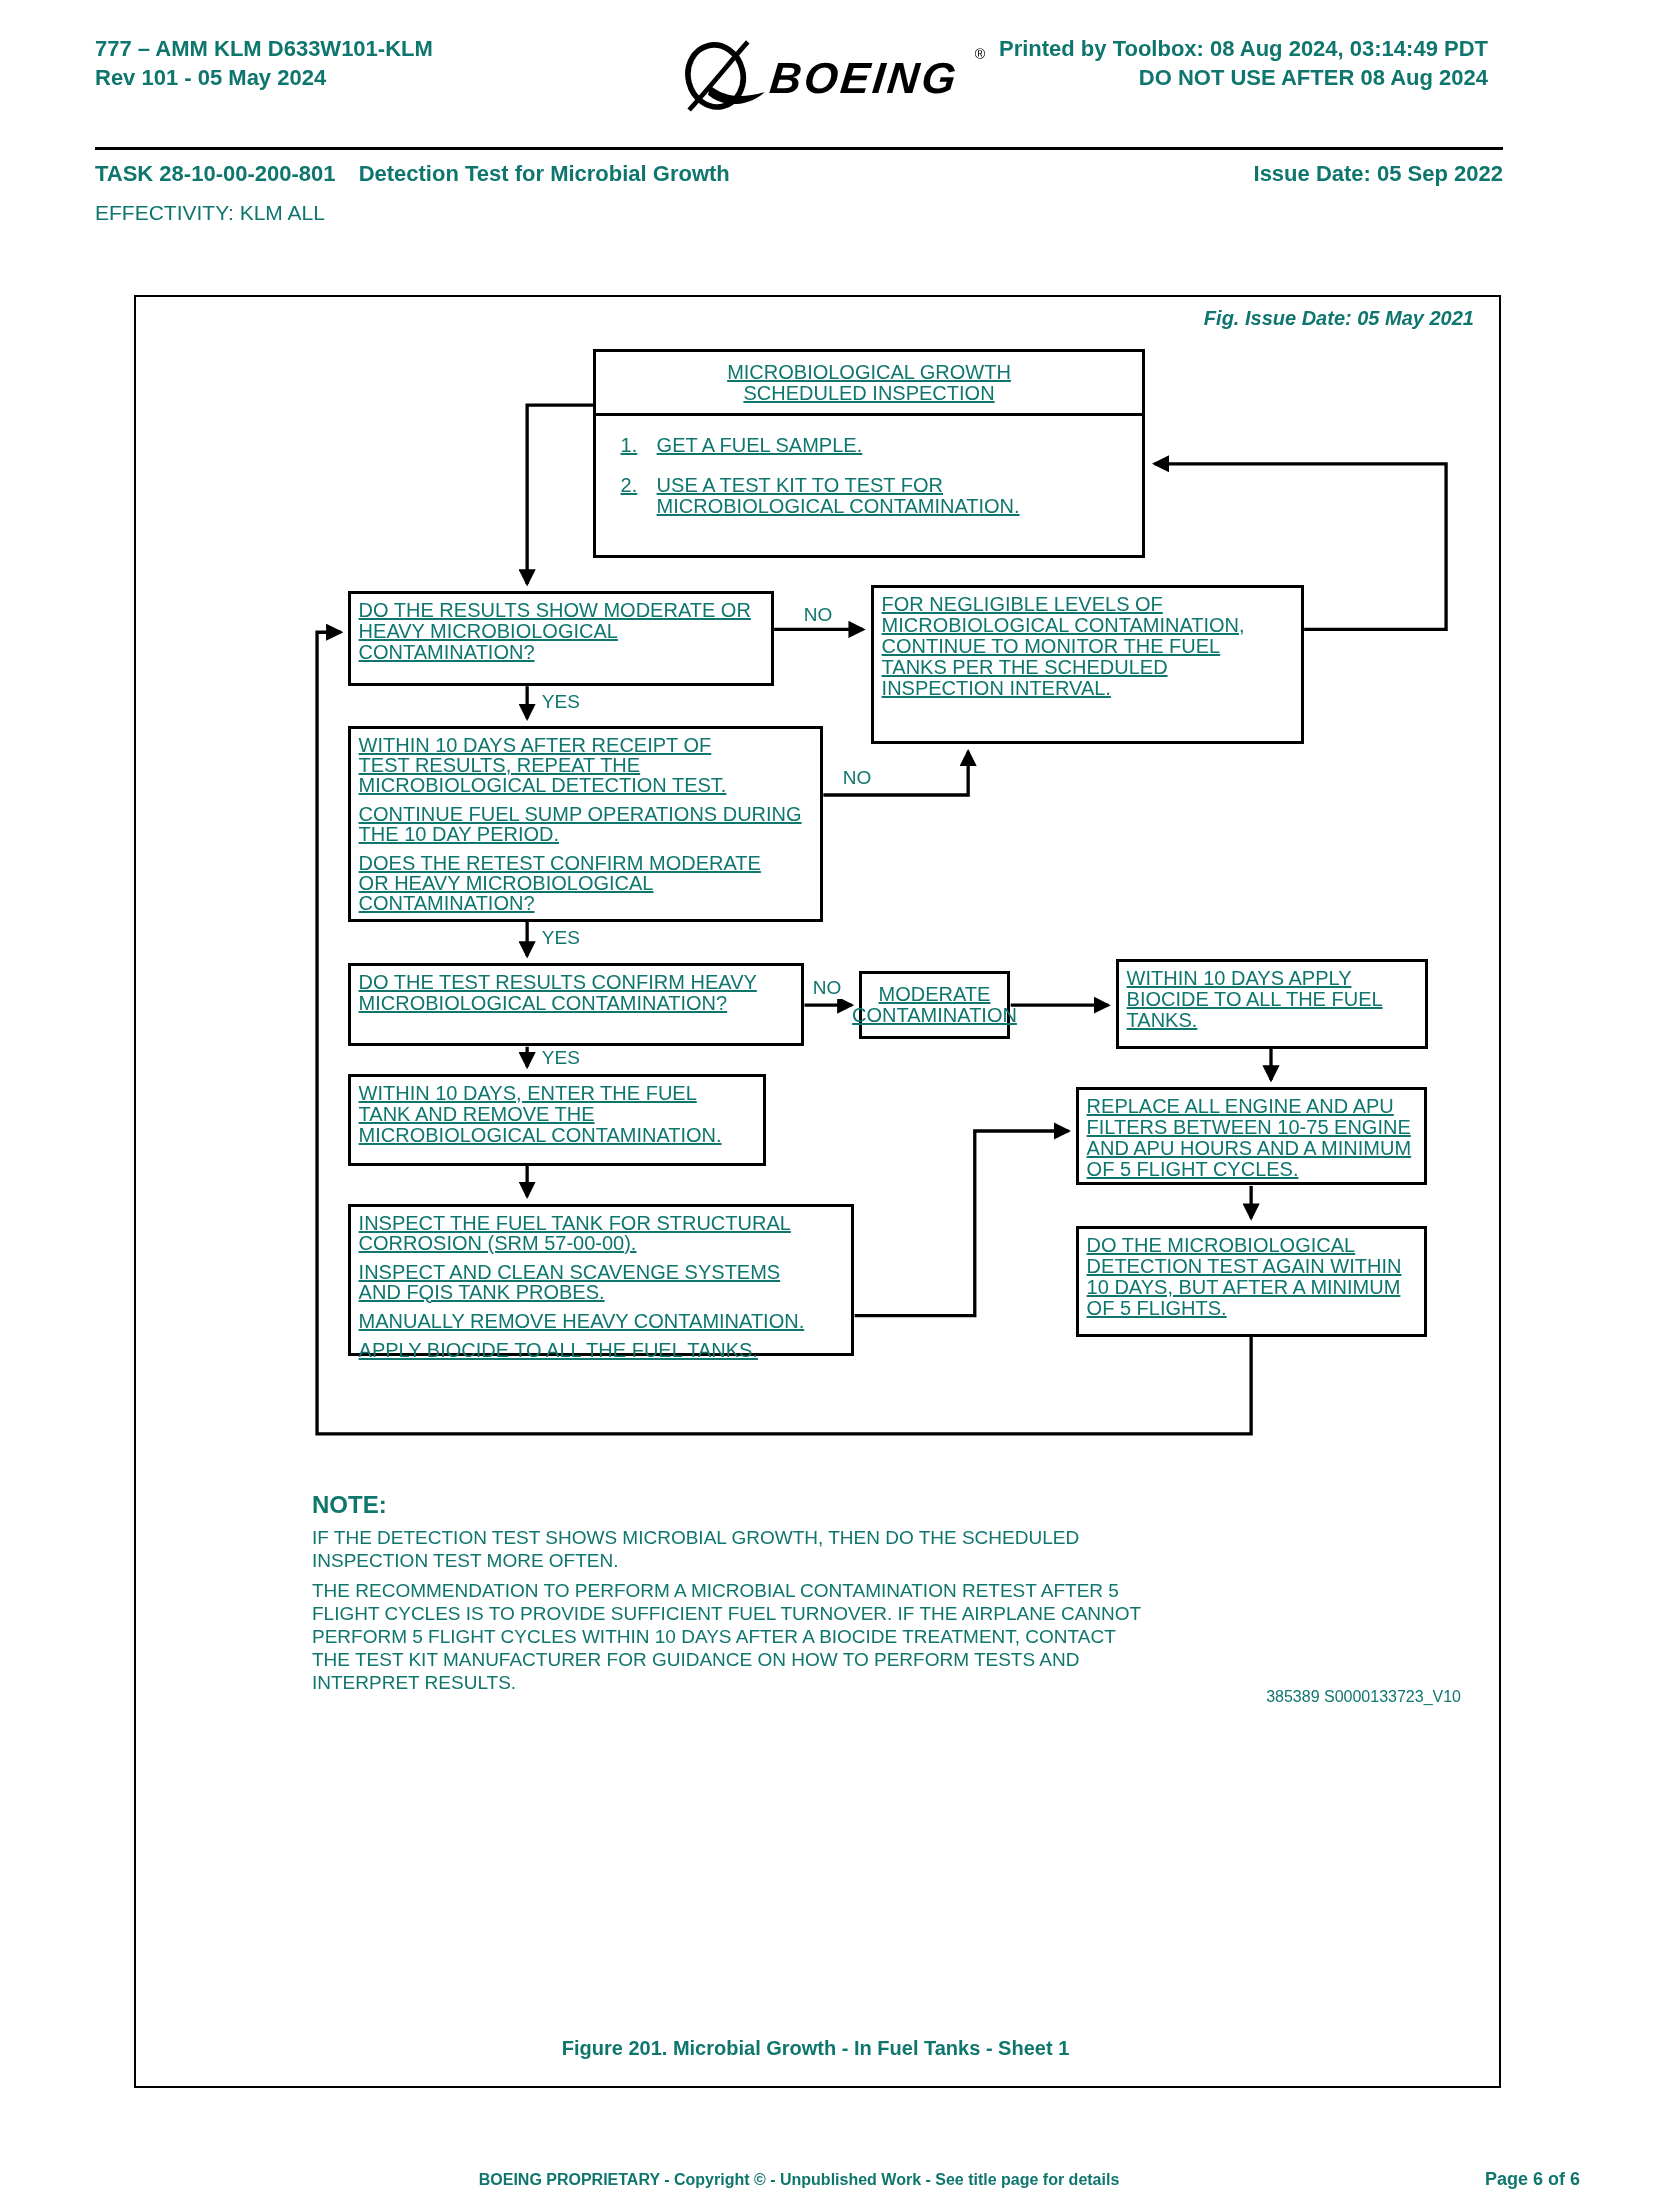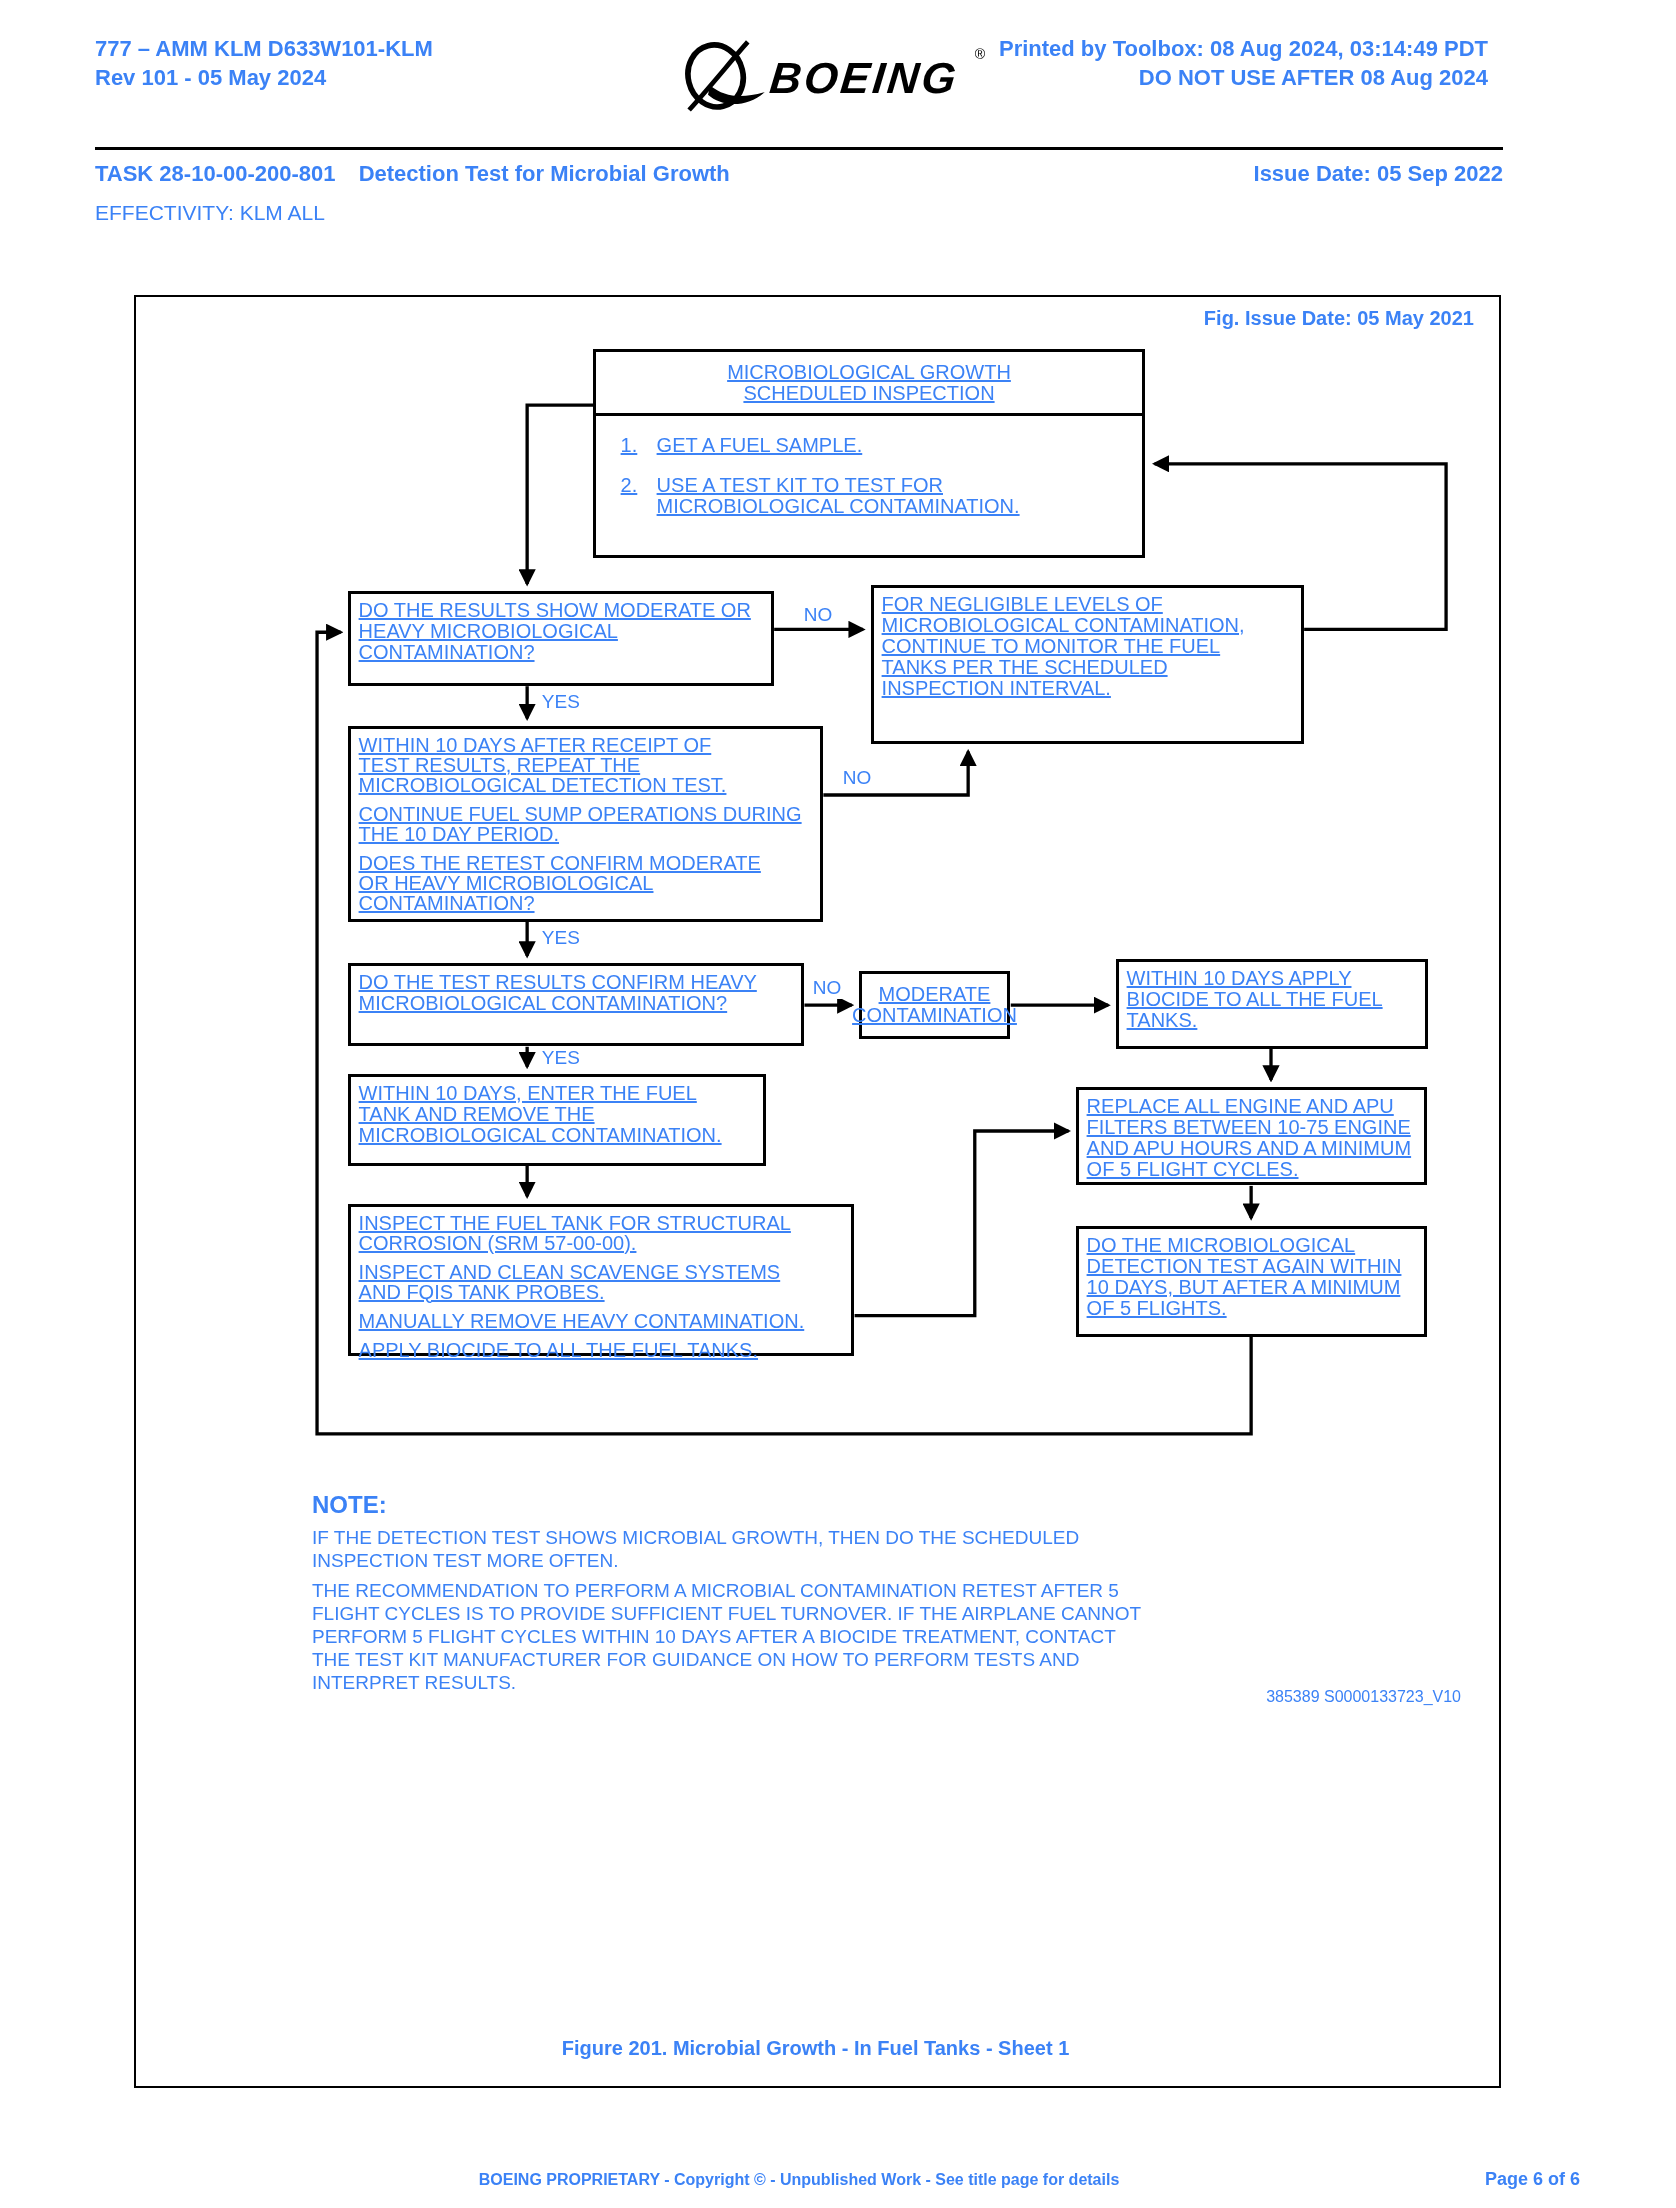--- a/index.html
+++ b/index.html
@@ -1,33 +1,33 @@
 <!DOCTYPE html>
 <html style="font-size:15px"><head>
 <meta charset="utf-8">
 <style>
   html,body{margin:0;padding:0;background:#e8e8e8;}
   .page{
     position:relative;width:1677px;height:2209px;background:#ffffff;
-    font-family:"Liberation Sans",sans-serif;color:#3b82f6;overflow:hidden;
+    font-family:"Liberation Sans",sans-serif;color:#0f766e;overflow:hidden;
   }
   .abs{position:absolute;}
   
   .hdr-left{left:95px;top:34px;font-size:22px;font-weight:bold;line-height:29px;white-space:pre-line;}
   .hdr-right{right:191px;top:34px;font-size:22px;font-weight:bold;line-height:29px;text-align:right;white-space:pre-line;width:568px;right:189px;}
   .logo{left:674px;top:38px;width:312px;height:74px;}
   .rule{left:95px;top:147px;width:1408px;height:2.8px;background:#000;}
   .taskline{left:95px;top:161px;width:1408px;font-size:22px;}
   .task-id{font-weight:bold;}
   .task-title{font-weight:bold;margin-left:17px;}
   .issue-date{font-weight:bold;float:right;}
   .effectivity{left:95px;top:201px;font-size:21px;}
   
   .fig-frame{left:134px;top:295px;width:1363px;height:1789px;border:2.8px solid #000;}
-  .fig-issue{right:203px;top:307px;font-size:20px;font-weight:bold;}
+  .fig-issue{right:203px;top:307px;font-size:20px;font-weight:bold;font-style:italic;}
   
   .box{position:absolute;border:3.8px solid #000;background:#fff;box-sizing:border-box;
        font-size:20px;line-height:21px;padding:5.7px 7.6px;text-decoration:underline;}
   .box p{margin:0;white-space:pre-line;}
   .box p + p{margin-top:7.6px;}
   .box.tight p{line-height:20px;}
   .box.tight p + p{margin-top:9px;}
   .startbox{padding:0;}
   .start-title{border-bottom:3.8px solid #000;text-align:center;padding:10.4px 0 8.5px 0;white-space:pre-line;}
   .start-body{padding:19px 9.5px 0 24.6px;}

